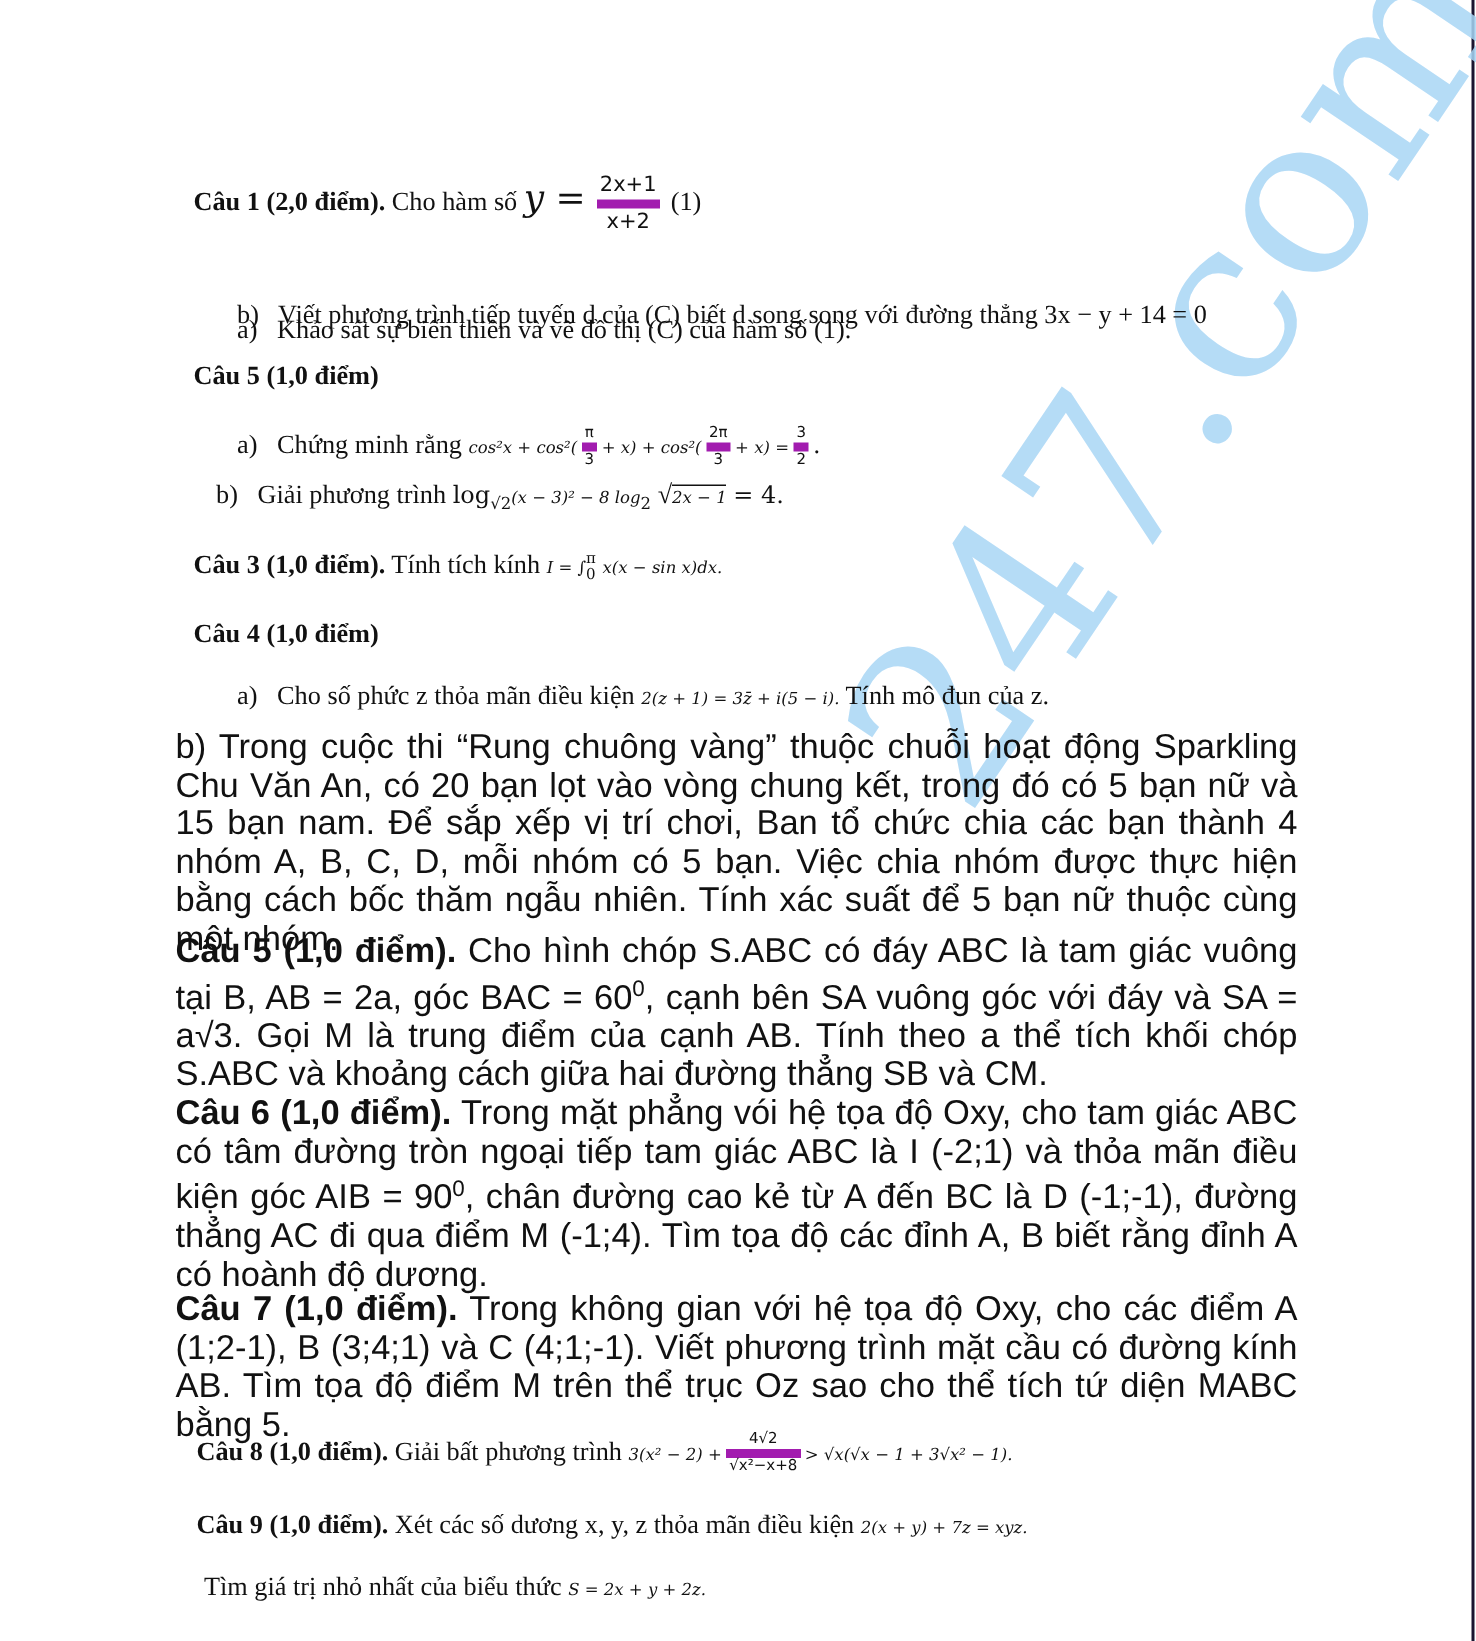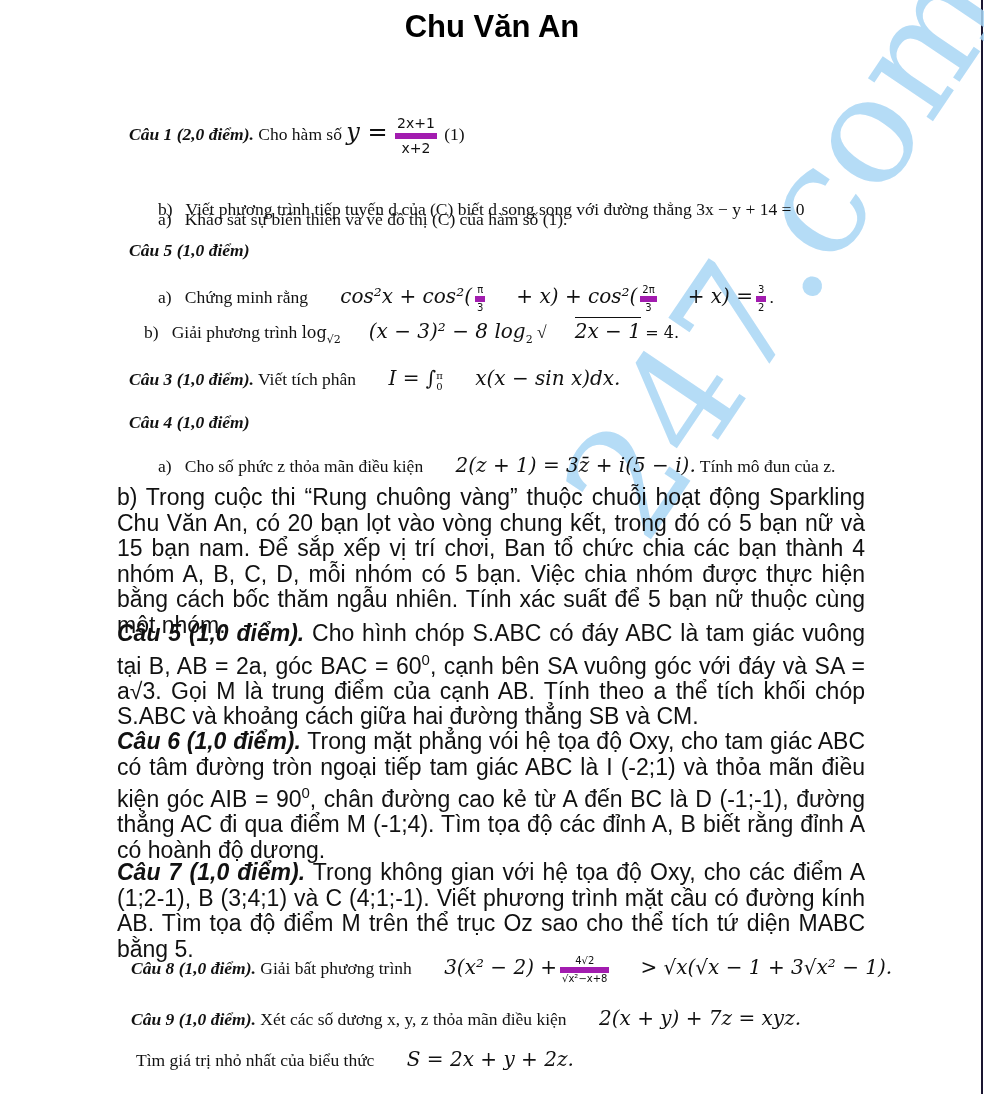--- a/index.html
+++ b/index.html
@@ -14,43 +14,42 @@
   }
   .page { position: relative; z-index: 1; }
   .title {
     position: absolute; left: 0; width: 984px; text-align: center;
     font-family: "Liberation Sans", sans-serif; font-weight: bold;
     font-size: 31px; line-height: 38px; top: 8px; color: #000;
   }
   .serif { font-family: "Liberation Serif", serif; font-size: 17.5px; color: #111; }
   .sans { font-family: "Liberation Sans", sans-serif; font-size: 23px; color: #111; line-height: 25.5px; }
   .blk { position: absolute; white-space: nowrap; }
-  .b { font-weight: bold; font-style: italic; }
-  .m { font-family: "DejaVu Serif", serif; font-style: italic; font-size: 20px; margin-left: 28px; }
+  .b { font-weight: bold; }
+  .m { font-family: "DejaVu Serif", serif; font-style: italic; font-size: 11px; }
   .mu { font-family: "DejaVu Serif", serif; font-size: 16px; }
   .frac { display: inline-block; vertical-align: middle; text-align: center; font-family: "DejaVu Sans", sans-serif; font-size: 13px; line-height: 16px; margin: 0 3px; }
   .frac .num { display: block; border-bottom: 6px solid #a21caf; padding: 0 2px; }
   .frac .den { display: block; padding: 0 2px; }
   .frac.small { font-size: 10px; line-height: 12px; }
   .bigy { font-family: "DejaVu Serif", serif; font-style: italic; font-size: 24px; }
   .para { position: absolute; left: 117px; width: 748px; text-align: justify; }
   sup { font-size: 65%; }
   .sqrt { border-top: 1px solid #111; padding-top: 1px; }
 </style>
 </head>
 <body>
 
 <div class="right-border"></div>
 
 <div class="watermark">247.com</div>
 
 <div class="page">
 
   <div class="title">
-    <div>Chu Văn An</div>
   </div>
 
   <div class="blk serif" style="left:129px; top:112px; line-height:40px;">
     <span class="b">Câu 1 (2,0 điểm).</span>
     <span>Cho hàm số</span>
     <span class="bigy">y =</span>
     <span class="frac" style="font-size:14px; line-height:19px;">
       <span class="num">2x+1</span>
       <span class="den">x+2</span>
     </span>
@@ -75,21 +74,21 @@
   </div>
 
   <div class="blk serif" style="left:144px; top:319px;">
     <span>b)</span>&nbsp;&nbsp;
     <span>Giải phương trình</span>
     <span class="mu">log</span><sub class="mu" style="font-size:11px;">√2</sub><span class="m">(x − 3)² − 8 log</span><sub class="mu" style="font-size:11px;">2</sub>&nbsp;√<span class="m sqrt">2x − 1</span>&nbsp;<span class="mu">= 4.</span>
   </div>
 
   <div class="blk serif" style="left:129px; top:366px;">
     <span class="b">Câu 3 (1,0 điểm).</span>
-    <span>Viết tích phân</span>
+    <span>Tính tích kính</span>
     <span class="m">I = ∫</span><span style="display:inline-block; vertical-align:middle; font-size:10px; line-height:11px; font-family:'DejaVu Serif',serif;"><span style="display:block;">π</span><span style="display:block;">0</span></span>
     <span class="m">x(x − sin x)dx.</span>
   </div>
 
   <div class="blk serif b" style="left:129px; top:412px;">Câu 4 (1,0 điểm)</div>
 
   <div class="blk serif" style="left:158px; top:453px;">
     <span>a)</span>&nbsp;&nbsp;
     <span>Cho số phức z thỏa mãn điều kiện</span>
     <span class="m">2(z + 1) = 3z̄ + i(5 − i).</span>

